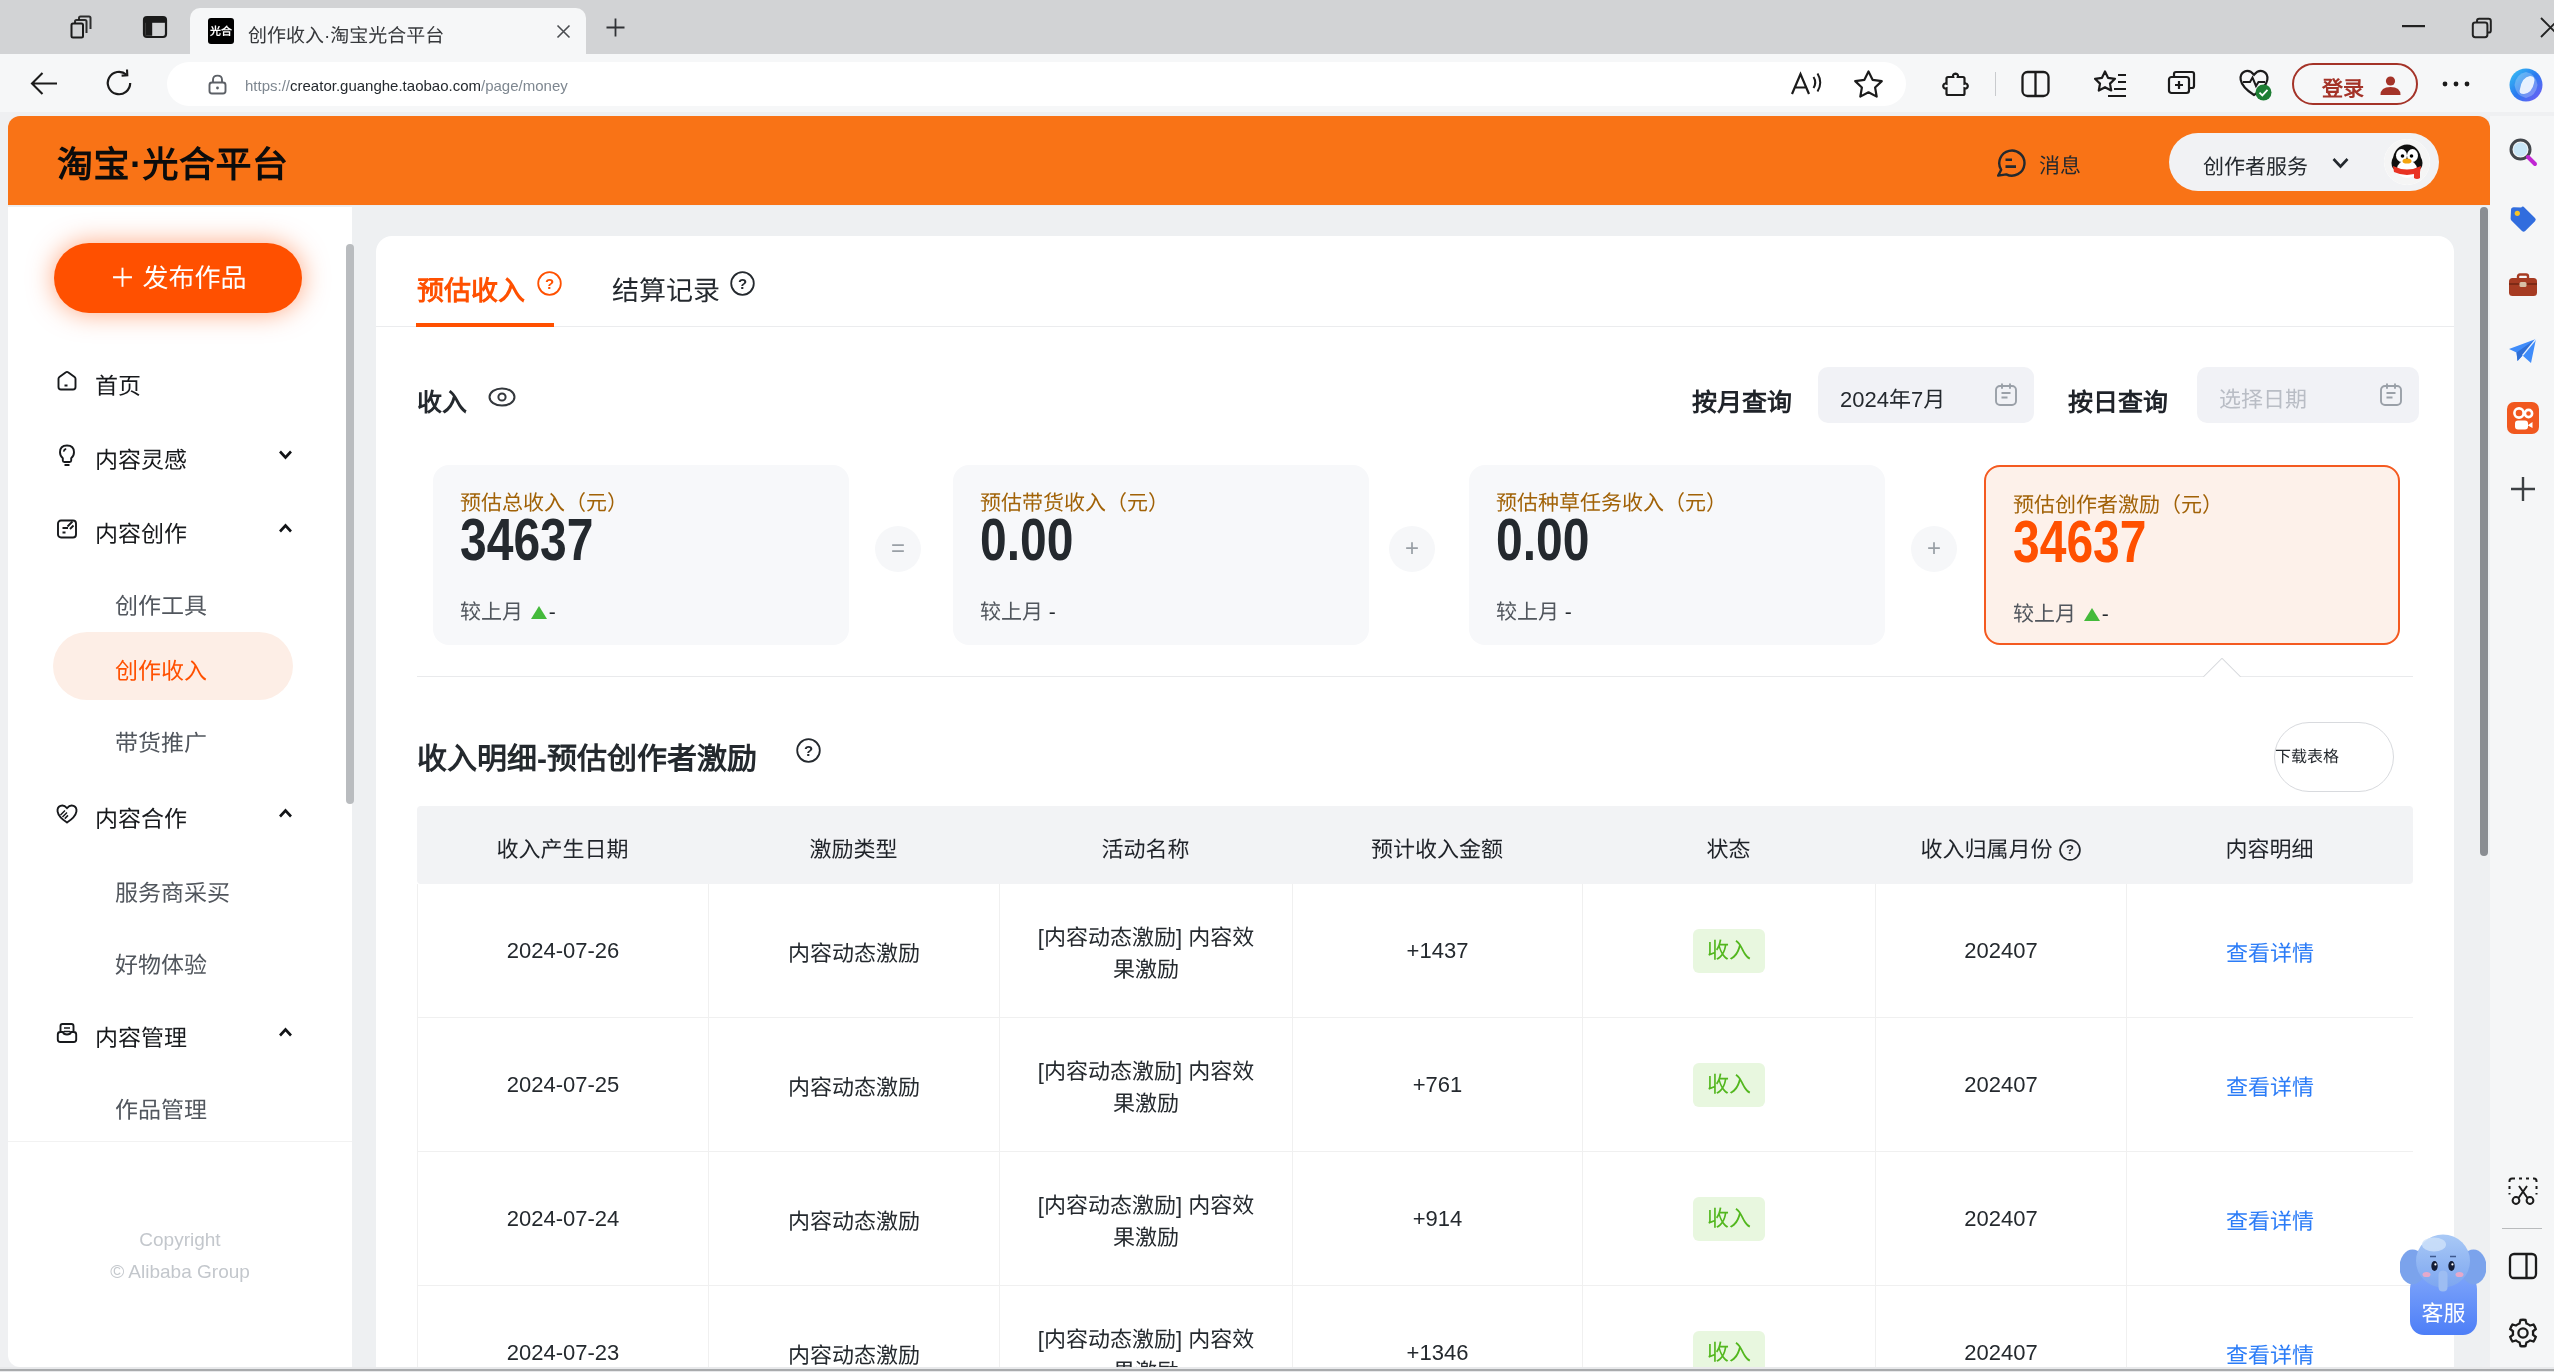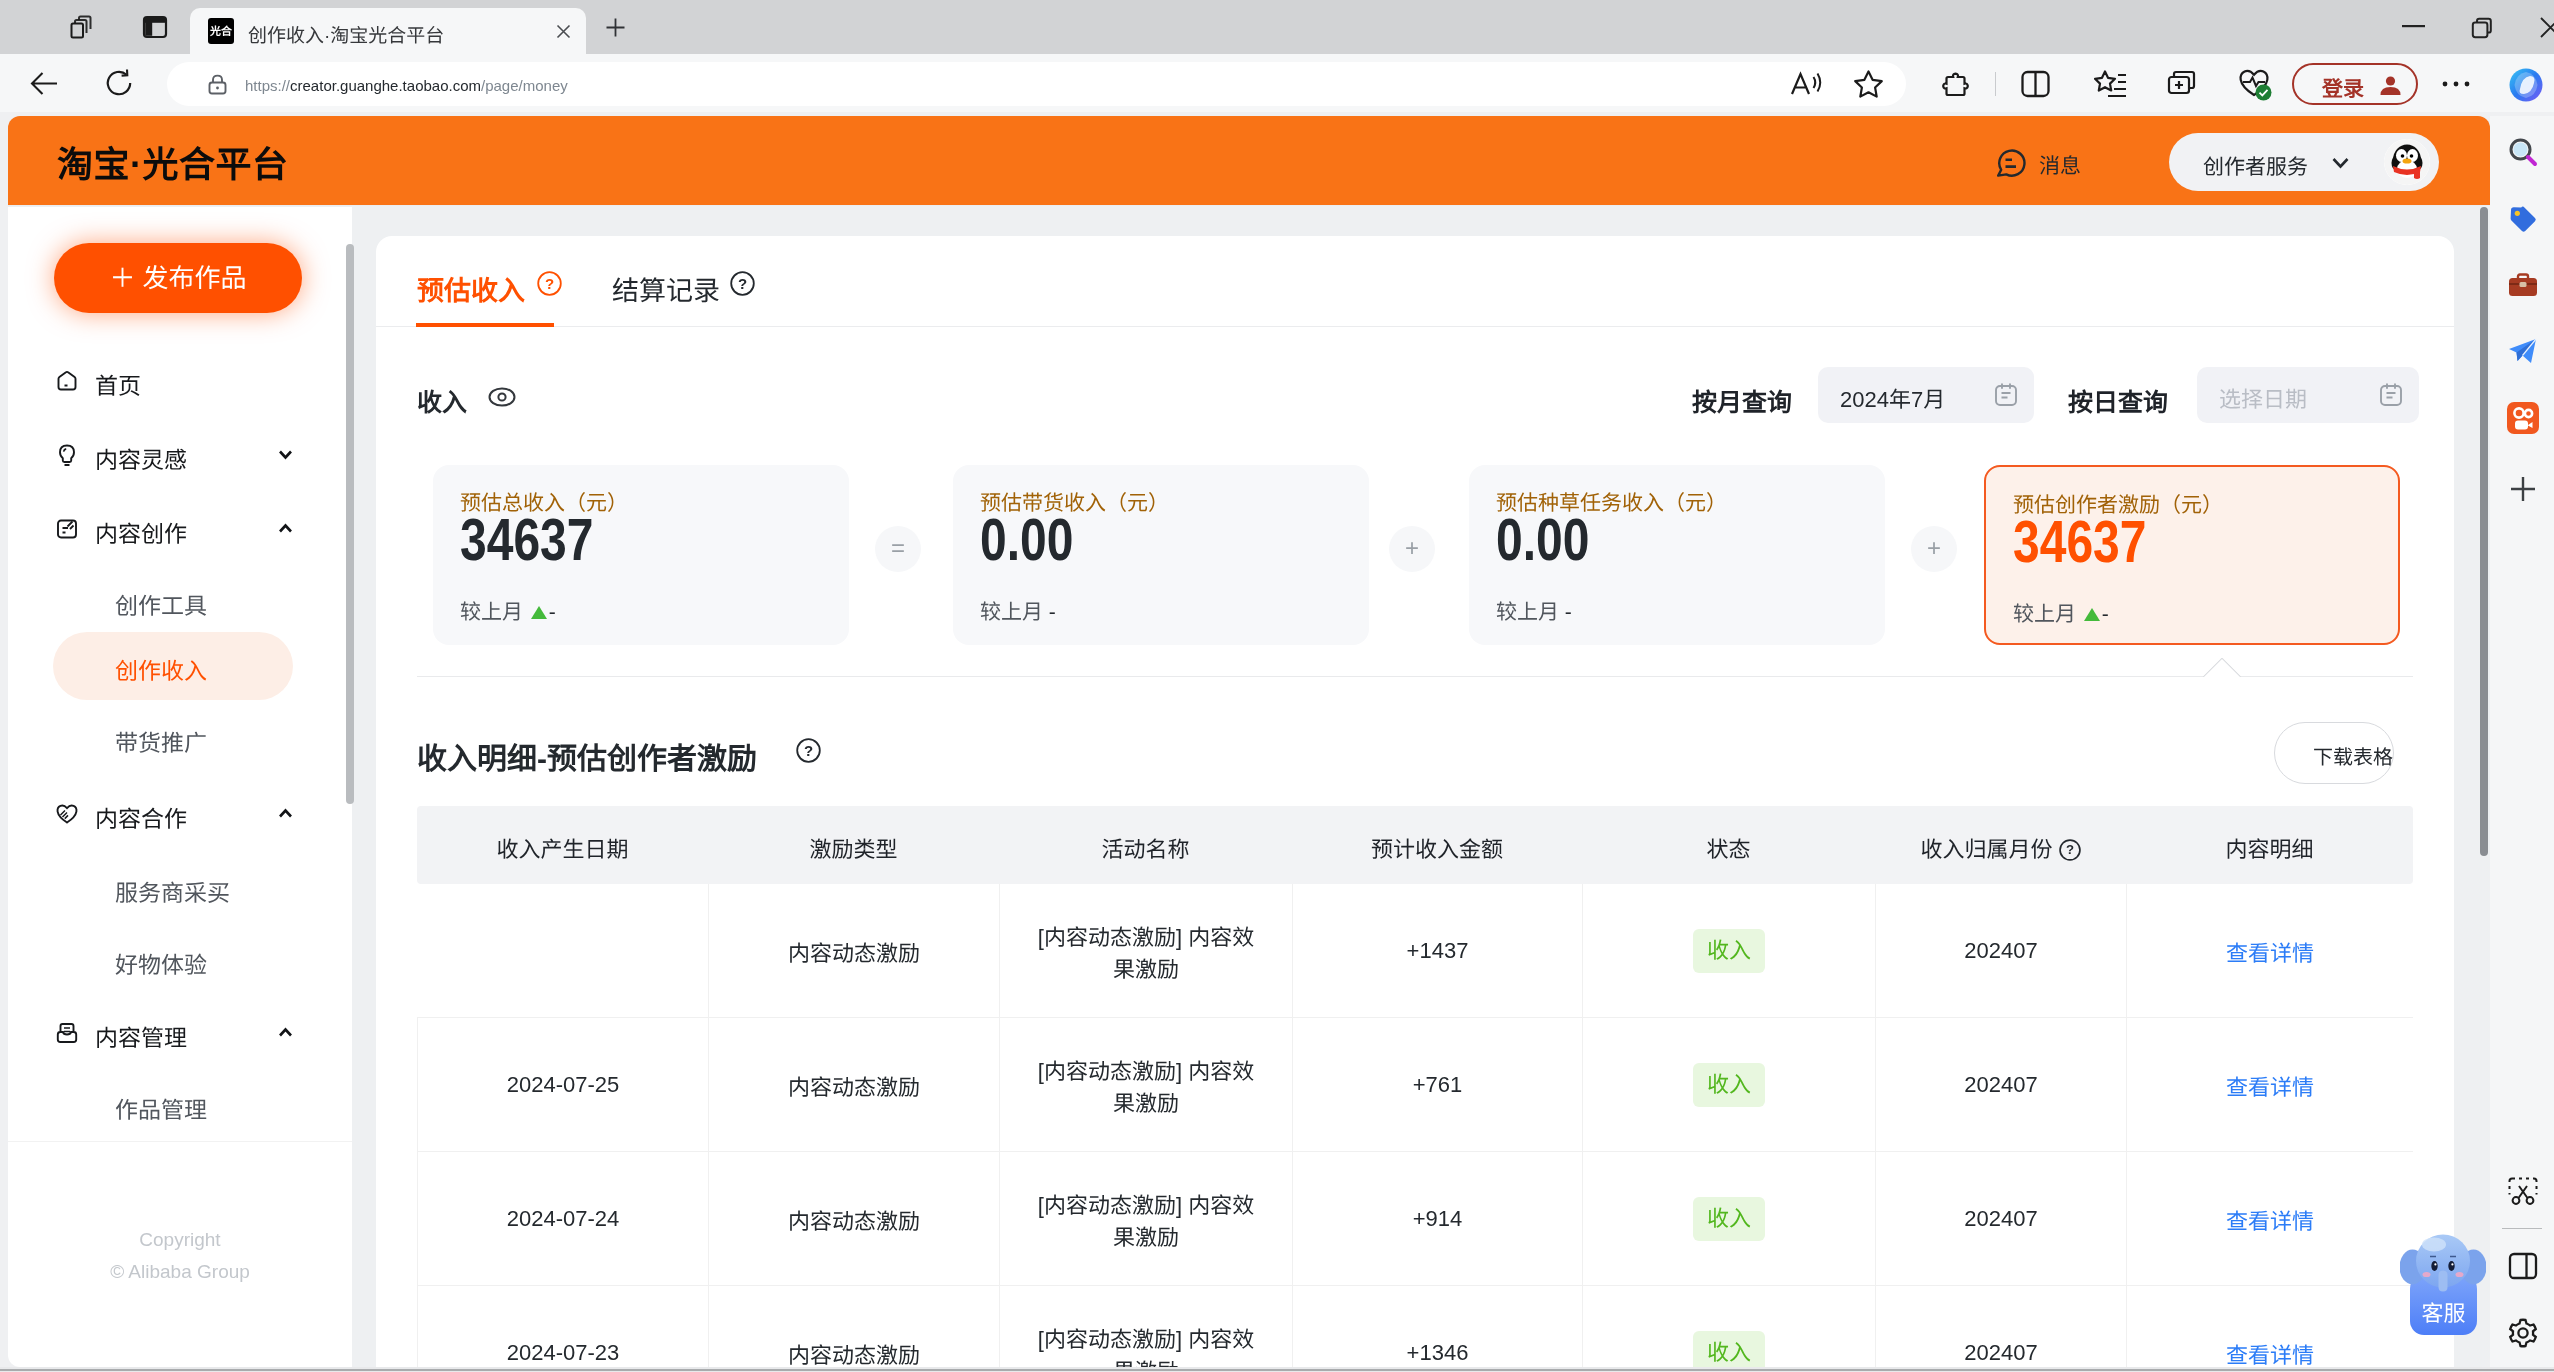--- a/index.html
+++ b/index.html
@@ -62,21 +62,21 @@
 .card.hl { background:#fdf1ea; border:2px solid #f45a20; }
 .card.hl .num { color:#ff5000; }
 .conn { position:absolute; top:290px; width:46px; height:46px; border-radius:50%; background:#f6f7f9; color:#9aa0a6; font-size:24px; text-align:center; line-height:44px; }
 .tri-up { display:inline-block; width:0; height:0; border-left:8px solid transparent; border-right:8px solid transparent; border-bottom:13px solid #44ba3b; margin:0 2px; }
 
 .carddiv { position:absolute; left:41px; top:440px; width:1996px; height:1px; background:#e9eaec; }
 .caret { position:absolute; top:422px; width:52px; height:19px; overflow:hidden; }
 .caret i { position:absolute; left:8px; top:7px; width:36px; height:36px; background:#fff; border:1px solid #d8dade; transform:rotate(45deg); }
 
 .sect { position:absolute; left:41px; top:498px; font-size:30px; font-weight:700; color:#24292e; }
-.dlbtn { position:absolute; left:1898px; top:486px; width:120px; height:62px; border:1px solid #d8dade; border-radius:35px; background:#fff; font-size:20px; color:#24292e; text-align:right; line-height:68px; }
+.dlbtn { position:absolute; left:1898px; top:486px; width:120px; height:70px; border:1px solid #d8dade; border-radius:35px; background:#fff; font-size:16px; color:#24292e; text-align:left; line-height:68px; }
 
 
 .thead { position:absolute; left:41px; top:570px; width:1996px; height:78px; background:#f2f3f5; border-radius:4px; }
 .th { position:absolute; top:25px; font-size:22px; font-weight:500; color:#1f2329; text-align:center; }
 .trow { position:absolute; left:41px; width:1996px; height:134px; border-bottom:1px solid #f0f0f0; }
 .td { position:absolute; top:0; height:100%; display:flex; align-items:center; justify-content:center; font-size:22px; color:#24292e; text-align:center; border-left:1px solid #f0f0f0; }
 .status { display:inline-block; width:72px; height:44px; background:#e8f7df; border-radius:6px; color:#52b71e; font-size:22px; line-height:44px; }
 .link { color:#2b7cf7; }
 
 
@@ -420,20 +420,21 @@
       <div class="th" style="left:582px;width:293px">活动名称</div>
       <div class="th" style="left:875px;width:290px">预计收入金额</div>
       <div class="th" style="left:1165px;width:293px">状态</div>
       <div class="th" style="left:1458px;width:251px">收入归属月份 <svg style="vertical-align:-4px" width="22" height="22" viewBox="0 0 25 25">
             <circle cx="12.5" cy="12.5" r="11.3" fill="none" stroke="#24292e" stroke-width="1.9"></circle>
             <text x="12.5" y="17.5" font-size="15" font-weight="bold" fill="#24292e" text-anchor="middle">?</text>
           </svg></div>
       <div class="th" style="left:1709px;width:287px">内容明细</div>
     </div>
     <div class="trow" style="top:648px">
+      <div class="td" style="left:0;width:291px">2024-07-26</div>
       <div class="td" style="left:291px;width:291px">内容动态激励</div>
       <div class="td" style="left:582px;width:293px">[内容动态激励] 内容效<br>果激励</div>
       <div class="td" style="left:875px;width:290px">+1437</div>
       <div class="td" style="left:1165px;width:293px">
           <span class="status">收入</span>
         </div>
       <div class="td" style="left:1458px;width:251px">202407</div>
       <div class="td" style="left:1709px;width:287px">
           <span class="link">查看详情</span>
         </div>

